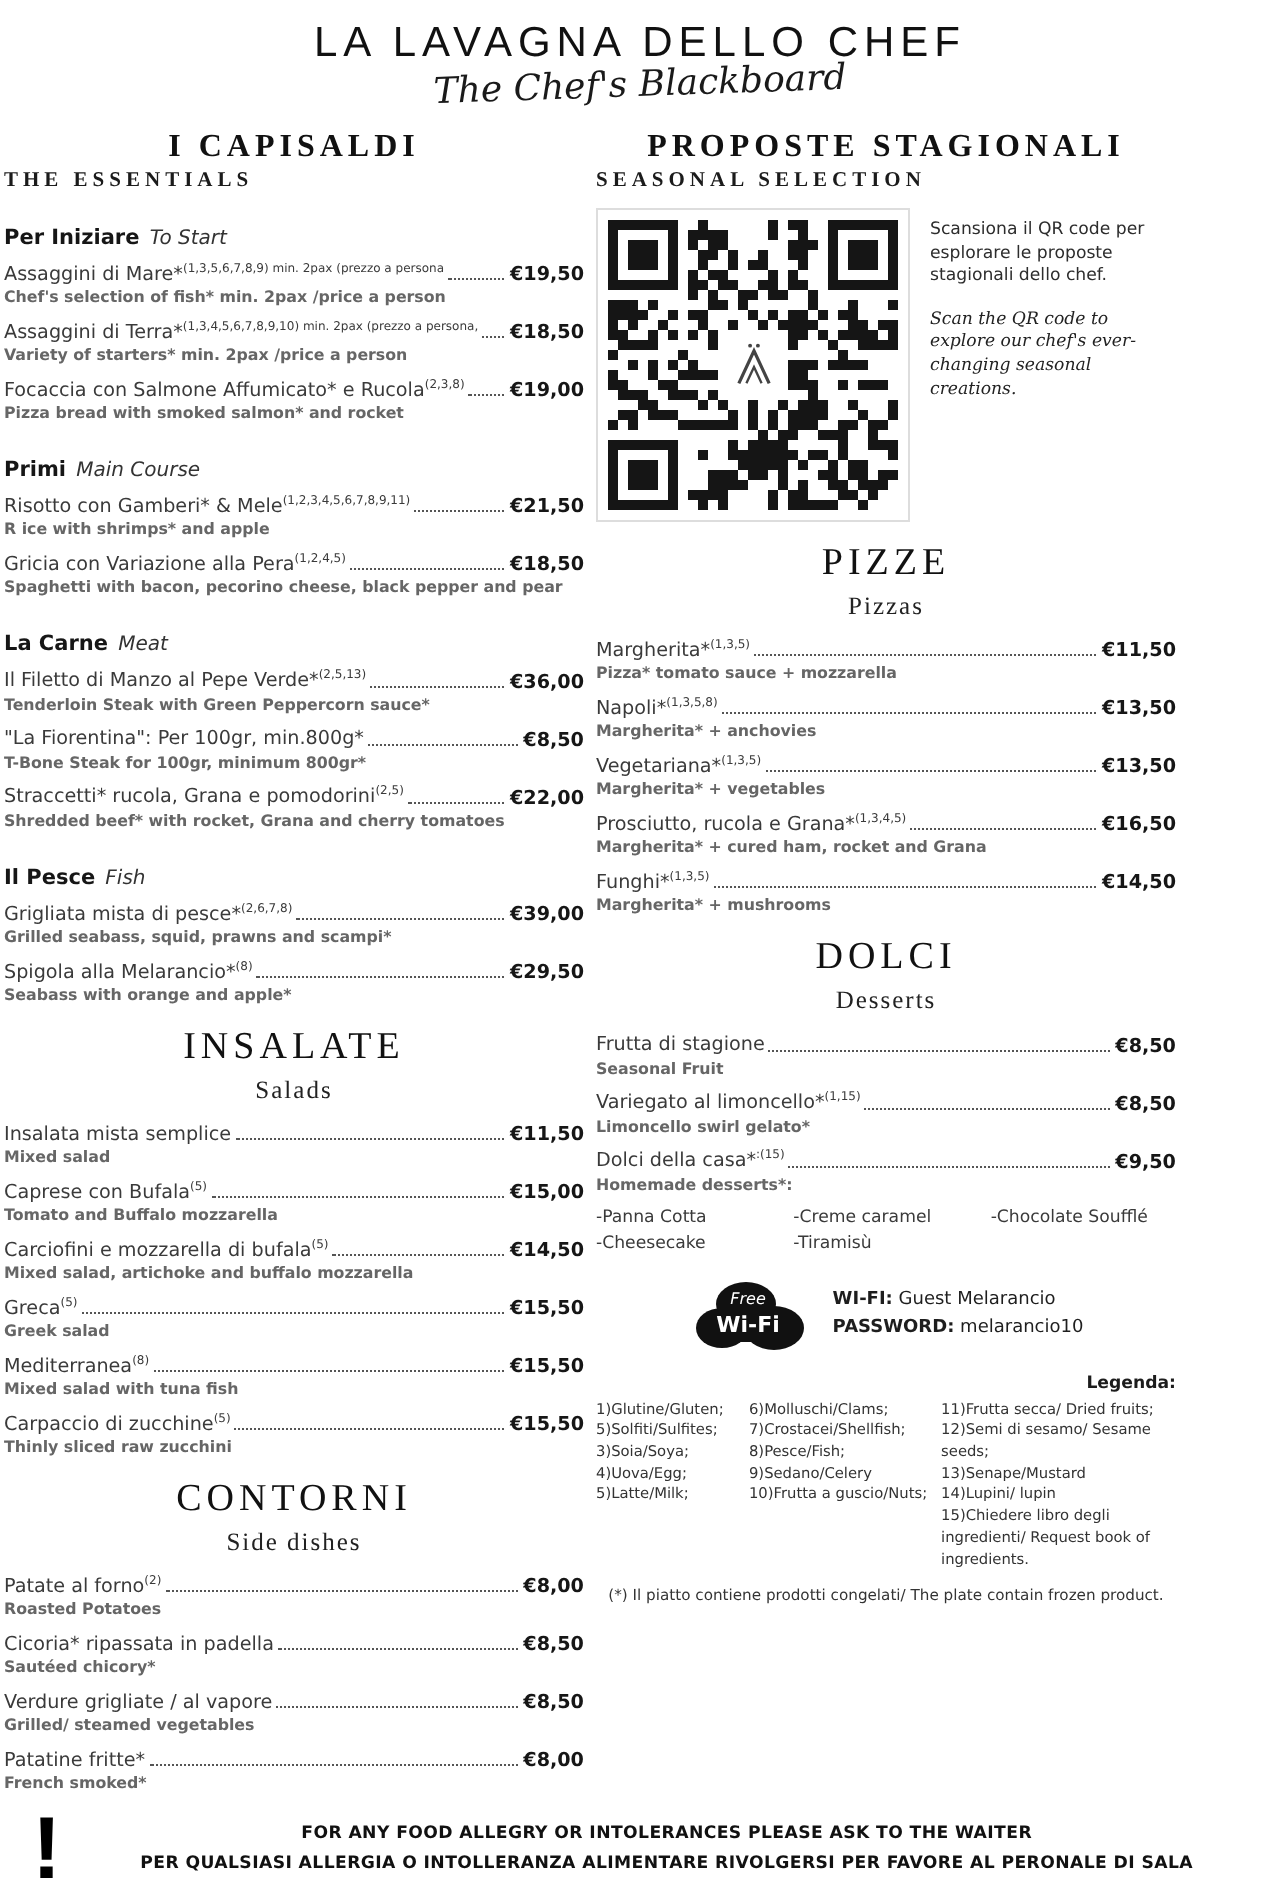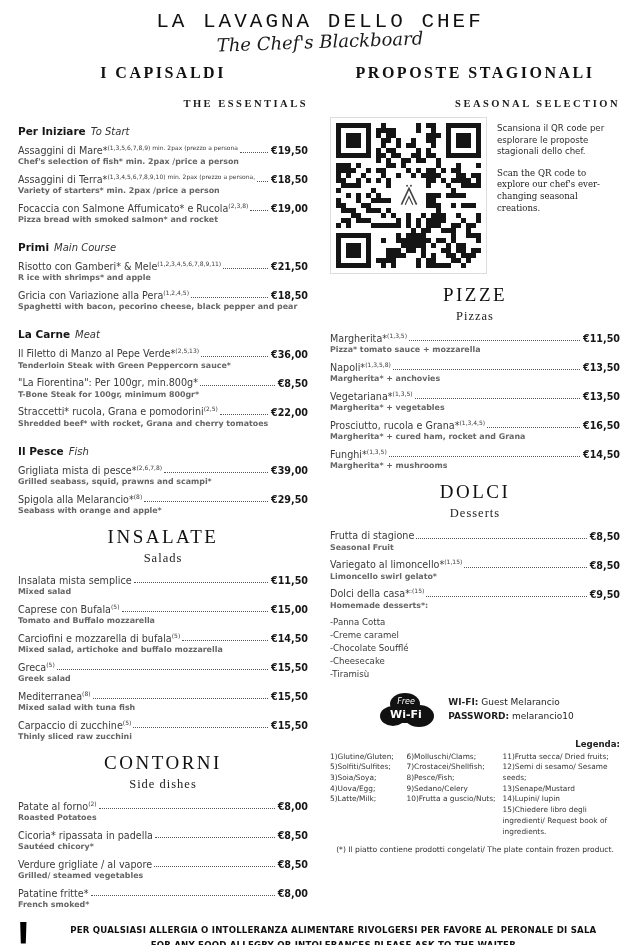--- a/index.html
+++ b/index.html
@@ -3,44 +3,44 @@
 <meta charset="utf-8">
 <style>
   * { margin:0; padding:0; box-sizing:border-box; }
   html,body { background:#fff; }
   body {
     width:640px; height:945px; margin:0 auto; overflow:hidden;
     font-family:"DejaVu Sans", sans-serif; color:#2f2f2f;
     display:flex; flex-direction:column;
   }
   .page-header { text-align:center; padding:10px 0 2px; }
-  .title { font-family:Liberation Mono, monospace; font-size:21px; letter-spacing:3px; color:#111; font-weight:500; }
+  .title { font-family:Liberation Sans, sans-serif; font-size:21px; letter-spacing:3px; color:#111; font-weight:500; }
   .subtitle { font-family:"DejaVu Serif", serif; font-style:italic; font-size:18px; color:#1a1a1a; margin-top:-2px; transform:rotate(-2deg); }
-  .columns { flex:1; display:flex; gap:22px; padding:6px 18px 0; }
+  .columns { flex:1; display:flex; gap:6px; padding:6px 2px 0; }
   .col { width:290px; }
   .sec-t { font-family:"Liberation Serif", serif; font-weight:600; font-size:16px; letter-spacing:2.5px; text-align:center; color:#111; margin-top:4px;}
-  .sec-s { font-family:"Liberation Serif", serif; font-weight:600; font-size:10.5px; letter-spacing:2.5px; text-align:right; color:#1b1b1b; margin-top:16px; margin-bottom:6px;}
+  .sec-s { font-family:"Liberation Serif", serif; font-weight:600; font-size:10.5px; letter-spacing:2.5px; text-align:left; color:#1b1b1b; margin-top:2px; margin-bottom:6px;}
   .big-t { font-family:"Liberation Serif", serif; font-size:19px; letter-spacing:2.5px; text-align:center; color:#111; margin-top:10px; font-weight:500;}
   .big-s { font-family:"Liberation Serif", serif; font-size:12.5px; letter-spacing:1px; text-align:center; color:#222; margin-top:3px; margin-bottom:8px; font-weight:400;}
   .g-head { margin:11px 0 5px; }
   .g-it { font-size:10.5px; font-weight:bold; color:#161616; }
   .g-en { font-size:10px; font-style:italic; color:#333; }
   .item { margin-bottom:6px; }
   .row { display:flex; align-items:flex-end; }
   .nm { font-size:9.6px; color:#3a3a3a; white-space:nowrap; }
   .al { font-size:6px; color:#3a3a3a; vertical-align:super; letter-spacing:0; }
   .ld { flex:1; border-bottom:1.4px dotted #555; margin:0 3px 3px 2px; min-width:6px; }
   .pr { font-size:9.6px; font-weight:600; color:#161616; white-space:nowrap; }
   .ds { font-size:7.9px; color:#666; margin-top:1px; line-height:1.25;font-weight:bold; }
   .qr-block { display:flex; gap:10px; margin:8px 0 10px; align-items:flex-start; }
   .qr-wrap { position:relative; width:157px; height:157px; border:1px solid #ddd; padding:5px; background:#fff; flex:none; }
   .qr-logo { position:absolute; left:50%; top:50%; transform:translate(-50%,-50%); width:34px; height:34px; background:#fff; display:flex; align-items:center; justify-content:center; }
   .qr-texts { font-size:8.6px; color:#2d2d2d; line-height:1.35; padding-top:6px; }
-  .qr-texts .en { font-family:"DejaVu Serif", serif; margin-top:10px; color:#222; }
-  .dessert-grid { display:grid; grid-template-columns:1fr; gap:3px 6px; font-size:8.6px; color:#3a3a3a; margin-top:4px; }
+  .qr-texts .en { font-family:"DejaVu Serif", serif; font-style:italic; margin-top:10px; color:#222; }
+  .dessert-grid { display:grid; grid-template-columns:1fr 1fr 1fr; gap:3px 6px; font-size:8.6px; color:#3a3a3a; margin-top:4px; }
   .wifi-row { display:flex; align-items:center; gap:10px; margin:10px 0 8px; justify-content:center; }
   .wifi-text { font-size:9px; color:#1e1e1e; line-height:1.5; }
   .wifi-text b { font-weight:bold; }
   .legend { margin-top:4px; }
   .legend-title { font-size:8.6px; font-weight:bold; margin-bottom:3px; color:#1c1c1c;text-align:right;}
   .legend-cols { display:flex; gap:6px; font-size:7.4px; color:#333; }
   .legend-col { line-height:1.45; }
   .lc1 { width:72px; } .lc2 { width:92px; } .lc3 { width:120px; }
   .footnote { font-size:7.6px; color:#333; margin-top:8px;text-align:center; }
   .page-footer { padding:2px 16px 4px; }
@@ -679,18 +679,18 @@
       </div>
       <div class="footnote">(*) Il piatto contiene prodotti congelati/ The plate contain frozen product.</div>
     </div>
   </div>
 </div>
 
 <footer class="page-footer">
   <div class="warn-row">
     <div class="bang">!</div>
     <div class="warn-texts">
+      <div>FOR ANY FOOD ALLEGRY OR INTOLERANCES PLEASE ASK TO THE WAITER</div>
       <div>PER QUALSIASI ALLERGIA O INTOLLERANZA ALIMENTARE RIVOLGERSI PER FAVORE AL PERONALE DI SALA</div>
-      <div>FOR ANY FOOD ALLEGRY OR INTOLERANCES PLEASE ASK TO THE WAITER</div>
     </div>
   </div>
   <div class="service">Servizio 10%-Service 10%</div>
 </footer>
 
 </body></html>

